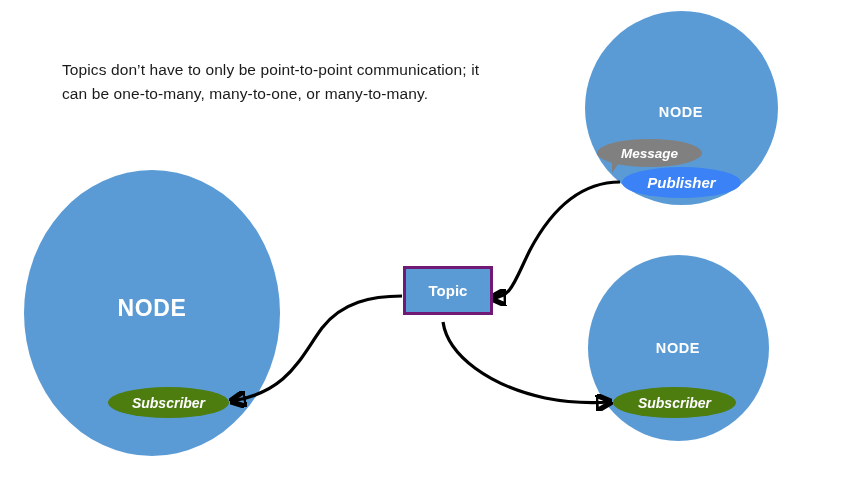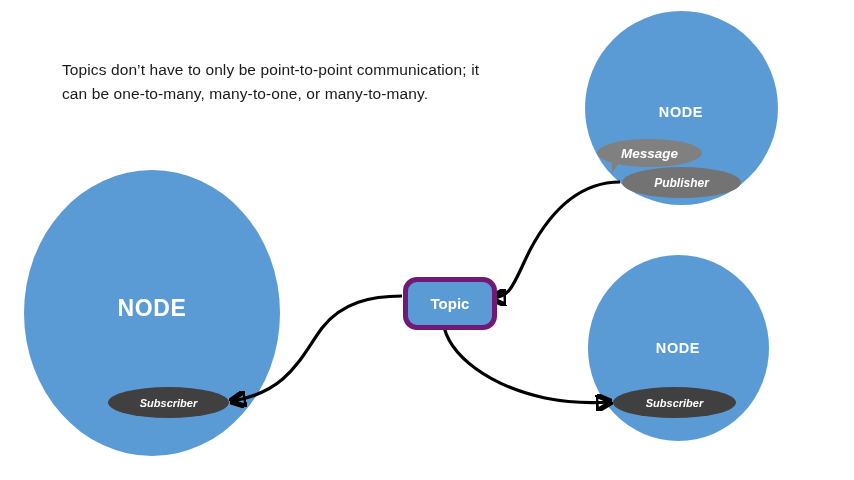--- a/index.html
+++ b/index.html
@@ -68,22 +68,22 @@
     position: absolute;
     border-radius: 50%;
     display: flex;
     align-items: center;
     justify-content: center;
     color: #ffffff;
     font-weight: bold;
     white-space: nowrap;
     font-style: italic;
   }
-  .pill.subscriber { background: #404040; font-size: 11px; }
-  .pill.publisher  { background: #737373; font-size: 12px; }
+  .pill.subscriber { background: #4d7c0f; font-size: 14px; }
+  .pill.publisher  { background: #3b82f6; font-size: 15px; }
   .pill.message    { background: #808080; font-size: 13.5px; }
 
   #subscriber-left        { left: 108px; top: 387px; width: 121px; height: 31px; }
   #subscriber-bottomright { left: 613px; top: 387px; width: 123px; height: 31px; }
   #publisher-topright     { left: 622px; top: 167px; width: 119px; height: 31px; }
   #message-topright       { left: 597px; top: 139px; width: 105px; height: 28px; z-index: 1; }
 
   
   #message-tail {
     position: absolute;
@@ -93,26 +93,26 @@
     border-left: 9px solid #808080;
     border-right: 3px solid transparent;
     border-bottom: 13px solid transparent;
     z-index: 1;
   }
 
   
   #topic-box {
     position: absolute;
     left: 403px;
-    top: 277px;
+    top: 266px;
     width: 84px;
     height: 43px;
     background: #5B9BD5;
-    border: 5px solid #701a75;
-    border-radius: 14px;
+    border: 3px solid #701a75;
+    border-radius: 0;
     display: flex;
     align-items: center;
     justify-content: center;
     color: #ffffff;
     font-weight: bold;
     font-size: 15px;
     z-index: 3;
   }
 
   

